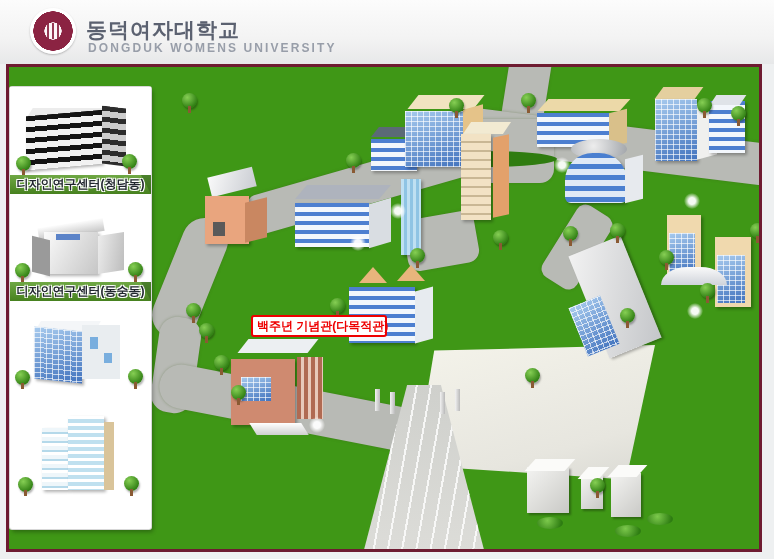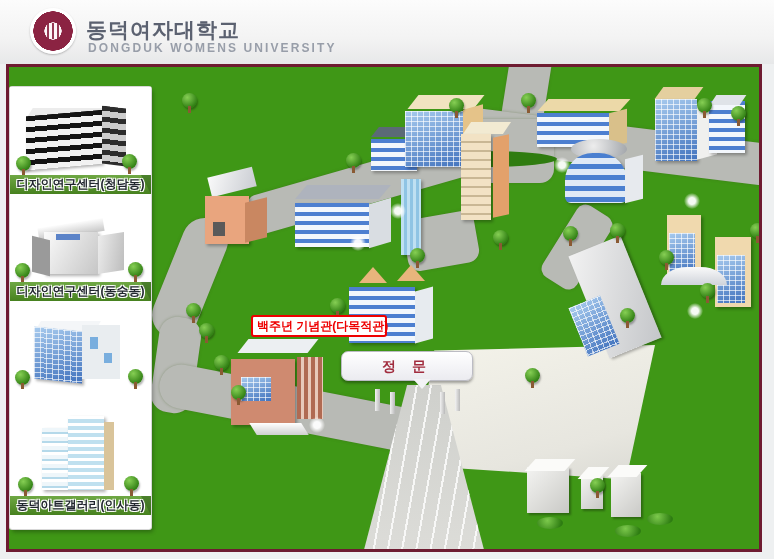--- a/index.html
+++ b/index.html
@@ -256,21 +256,20 @@
   <div class="lamp" style="left:341px;top:168px;"></div>
   <div class="lamp" style="left:381px;top:136px;"></div>
   <div class="lamp" style="left:545px;top:90px;"></div>
   <div class="lamp" style="left:675px;top:126px;"></div>
   <div class="lamp" style="left:678px;top:236px;"></div>
   <div class="lamp" style="left:300px;top:350px;"></div>
 
   <div class="red-label" style="left:210px;top:248px;width:124px;margin-left:32px;">백주년 기념관(다목적관)</div>
 
 
-  <div class="bubble" style="left:332px;top:284px;width:130px;height:28px;line-height:28px;font-size:14px;letter-spacing:6px;--px:80px;">정 문</div>
 </div>
 
 <div id="sidebar">
 
   <div class="card">
     <div class="thumb">
       <i style="left:20px;bottom:58px;width:80px;height:9px;background:#ececec;transform:skewX(-32deg);"></i>
       <i style="left:16px;bottom:8px;width:76px;height:54px;background:repeating-linear-gradient(180deg,#141414 0 5px,#f2f2f2 5px 11px);transform:skewY(-5deg);box-shadow:2px 2px 3px rgba(0,0,0,.3);"></i>
       <i style="left:92px;bottom:10px;width:24px;height:58px;background:repeating-linear-gradient(180deg,#2d2d2d 0 5px,#cdcdcd 5px 11px);transform:skewY(7deg);"></i>
       <div class="tree" style="left:6px;bottom:4px;"></div>
@@ -305,15 +304,14 @@
   </div>
 
   <div class="card">
     <div class="thumb">
       <i style="left:32px;bottom:6px;width:26px;height:62px;background:repeating-linear-gradient(180deg,#eef6fa 0 4px,#b5d9ea 4px 6px,#ffffff 6px 9px);box-shadow:2px 2px 3px rgba(0,0,0,.3);"></i>
       <i style="left:58px;bottom:6px;width:36px;height:74px;background:repeating-linear-gradient(180deg,#ffffff 0 3px,#bfe0ef 3px 7px);box-shadow:2px 2px 3px rgba(0,0,0,.3);"></i>
       <i style="left:94px;bottom:6px;width:10px;height:68px;background:#d9c49a;"></i>
       <div class="tree" style="left:8px;bottom:4px;"></div>
       <div class="tree" style="left:114px;bottom:5px;"></div>
     </div>
-    <div class="band">동덕아트갤러리(인사동)</div>
   </div>
 </div>
 
 </body></html>

